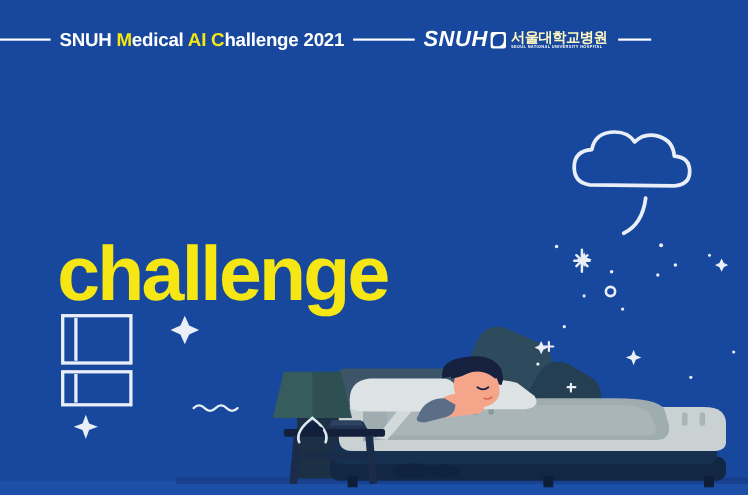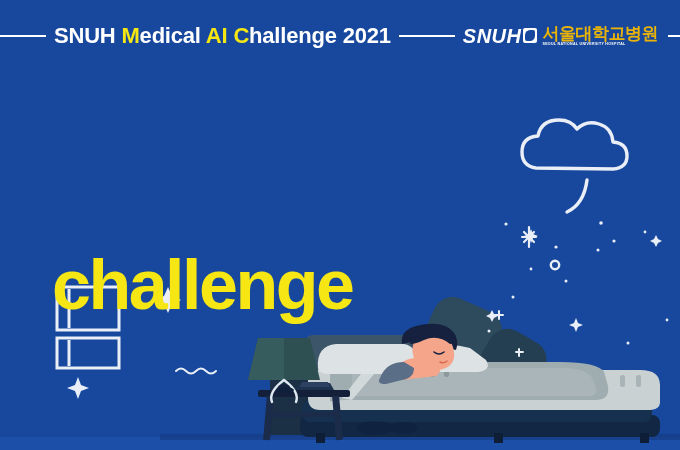--- a/index.html
+++ b/index.html
@@ -17,53 +17,53 @@
     position:absolute;left:0;top:22px;width:680px;height:28px;
     display:flex;align-items:center;
   }
   .rule{
     height:2px;background:#ffffff;flex:0 0 auto;
   }
   #rule-left{width:46px;margin-right:8px;}
   #rule-mid{width:56px;margin:0 8px;}
   #rule-right{width:30px;margin-left:10px;}
   #challenge-title{
-    font-size:22px;font-weight:bold;color:#ffffff;white-space:nowrap;
+    font-size:17px;font-weight:bold;color:#ffffff;white-space:nowrap;
     letter-spacing:-0.2px;line-height:1;
   }
   #challenge-title .hl{color:#F5E614;}
   #snuh-logo-group{display:flex;align-items:center;white-space:nowrap;}
   #snuh-wordmark{
     font-size:20px;font-weight:bold;color:#ffffff;letter-spacing:0.5px;
     line-height:1;font-style:italic;
   }
   #snuh-emblem{
     width:14px;height:15px;margin:0 5px 0 2px;position:relative;
     background:#ffffff;border-radius:2px;display:inline-block;
   }
   #snuh-emblem .inner{
     position:absolute;left:2px;top:2px;width:10px;height:11px;
     background:#17489D;border-radius:50% 2px 50% 2px;
   }
   #snuh-korean-block{display:flex;flex-direction:column;justify-content:center;}
   #snuh-korean{
-    font-size:17px;font-weight:bold;color:#eab308;line-height:1.05;
+    font-size:13px;font-weight:bold;color:#fef9c3;line-height:1.05;
     letter-spacing:-0.5px;
   }
   #snuh-korean-sub{
     font-size:3.6px;font-weight:bold;color:#ffffff;line-height:1.1;
     letter-spacing:0.3px;transform:scaleY(1.1);transform-origin:left top;
   }
   
   #headline{
     position:absolute;left:52px;top:78px;
     color:#F5E614;font-weight:bold;font-size:70px;line-height:0.98;
     letter-spacing:-2.5px;white-space:pre;
   }
-  #headline .l2{display:block;margin-top:36px;}
+  #headline .l2{display:block;}
   
   #decor{position:absolute;left:0;top:0;width:680px;height:450px;}
   
   #scene{position:absolute;left:0;top:0;width:680px;height:450px;}
 </style>
 </head>
 <body>
 
 <div id="poster">
 

